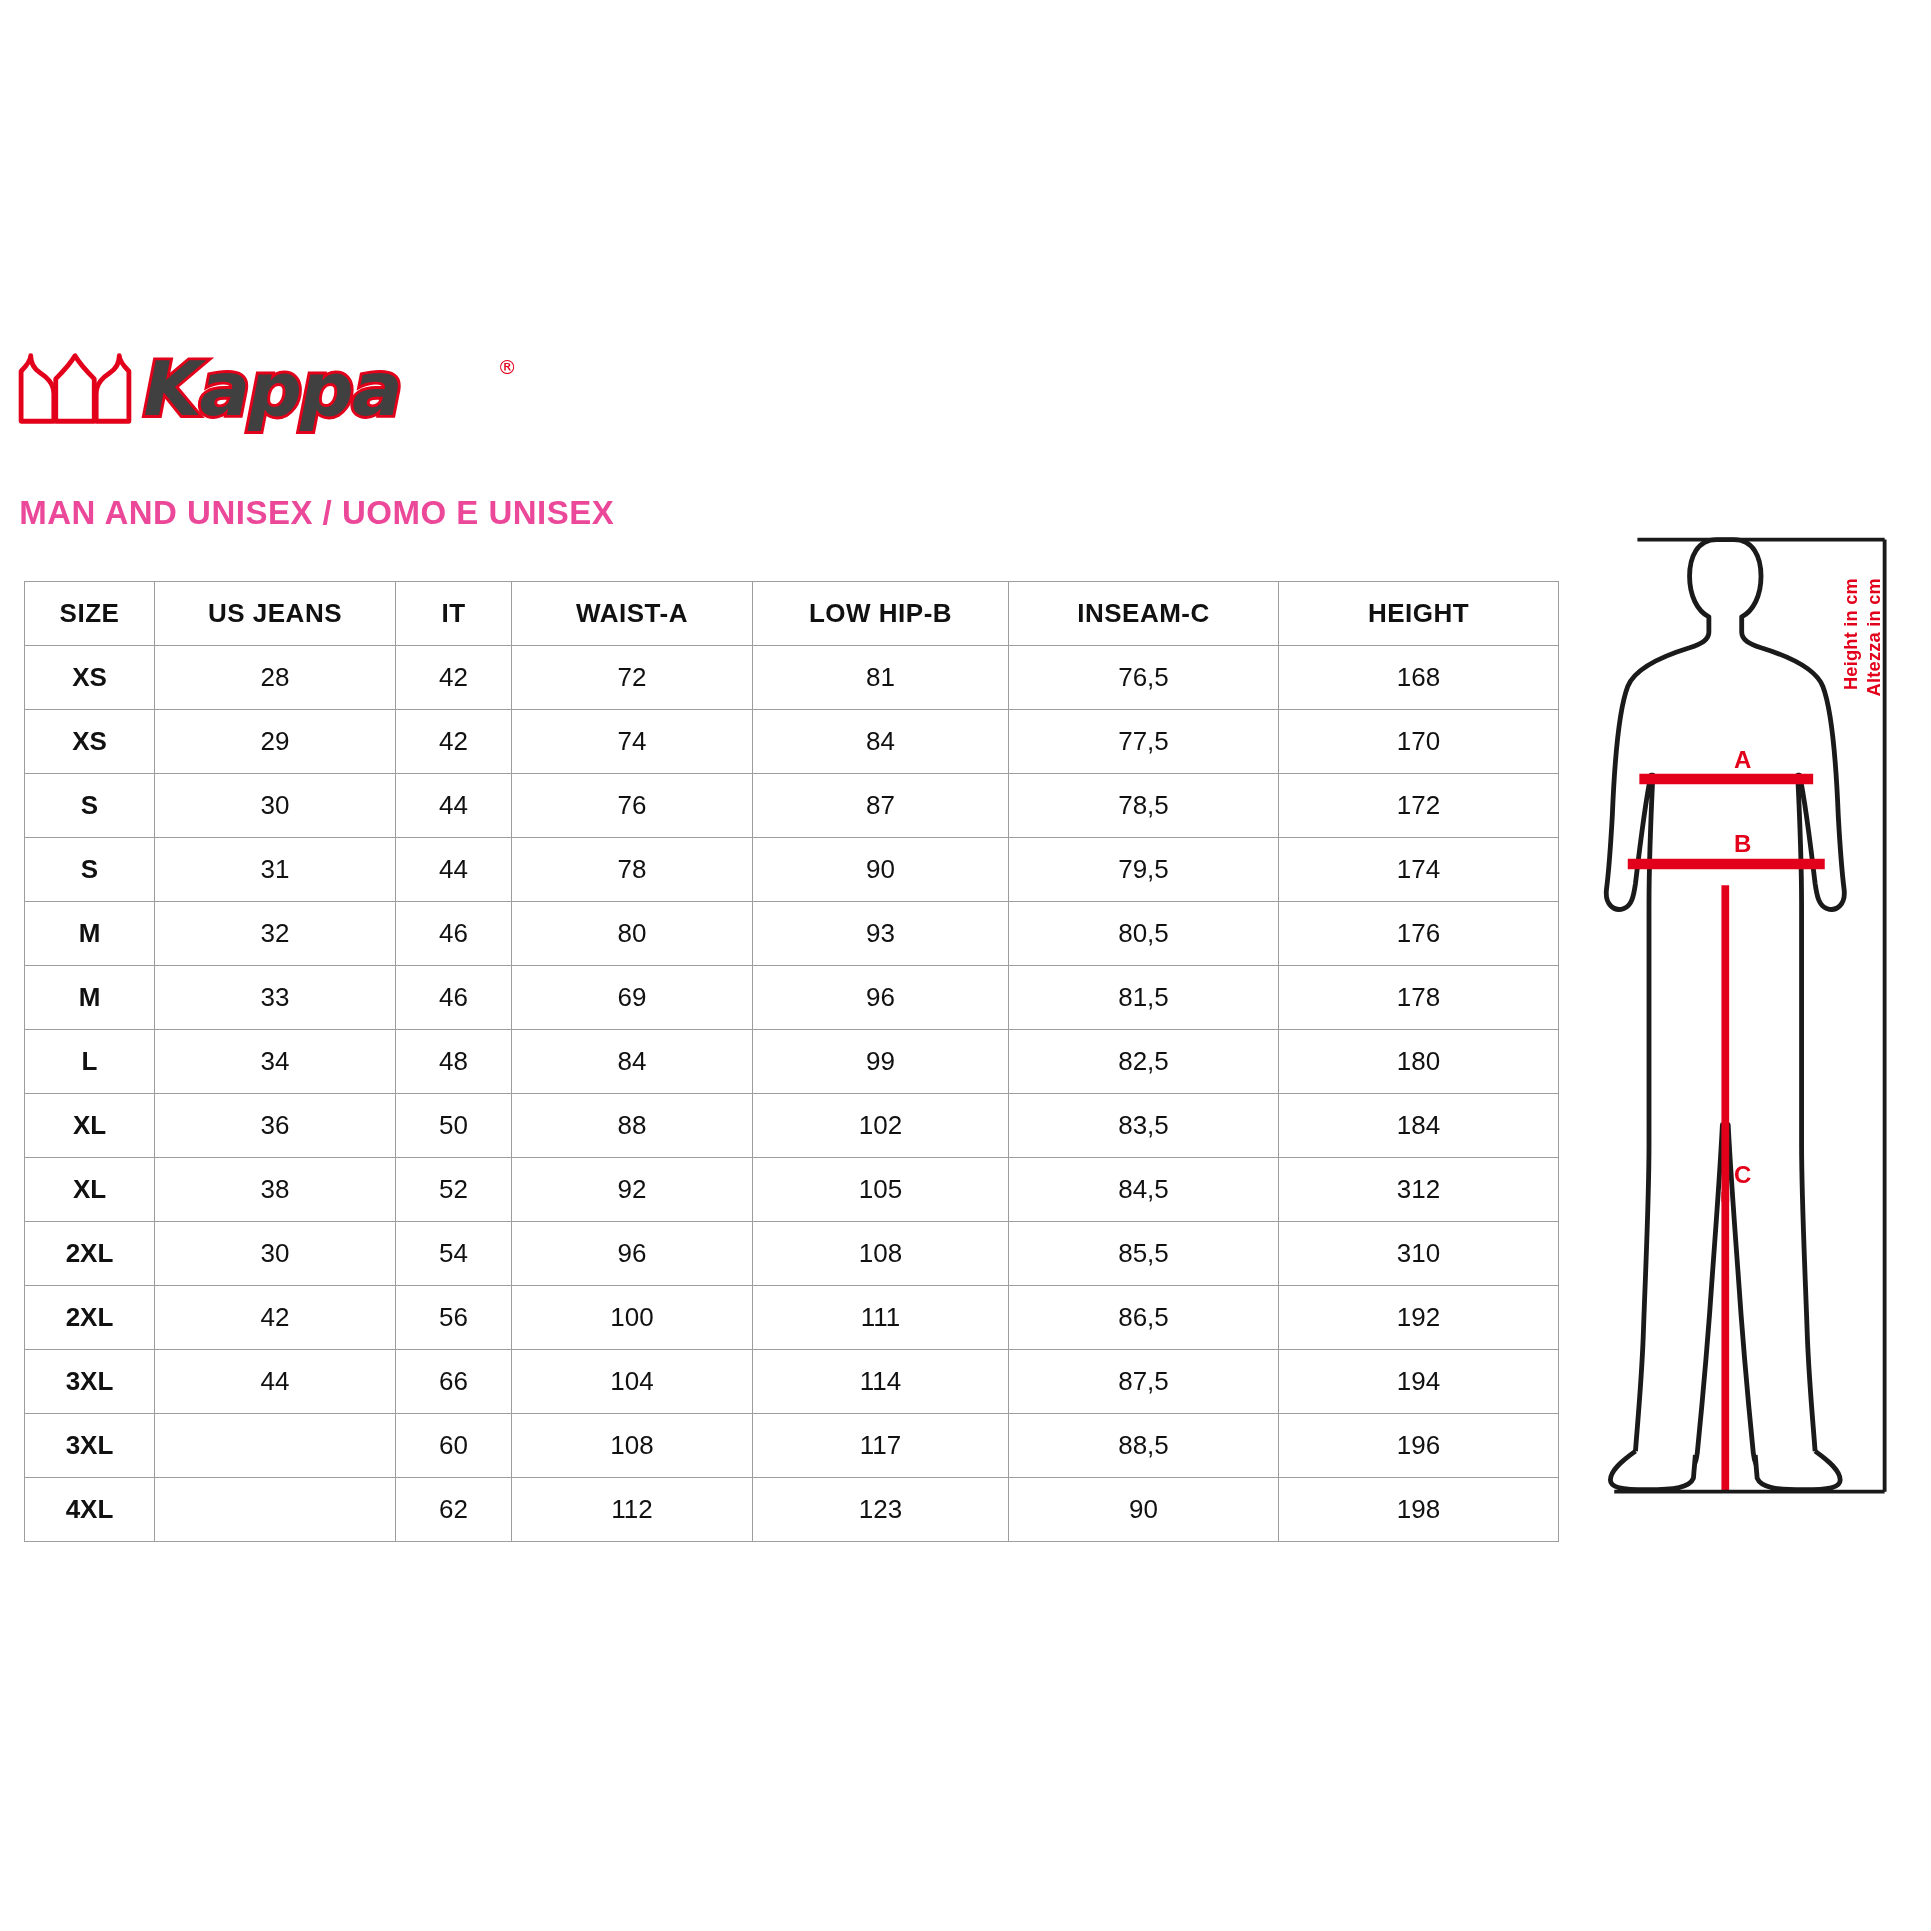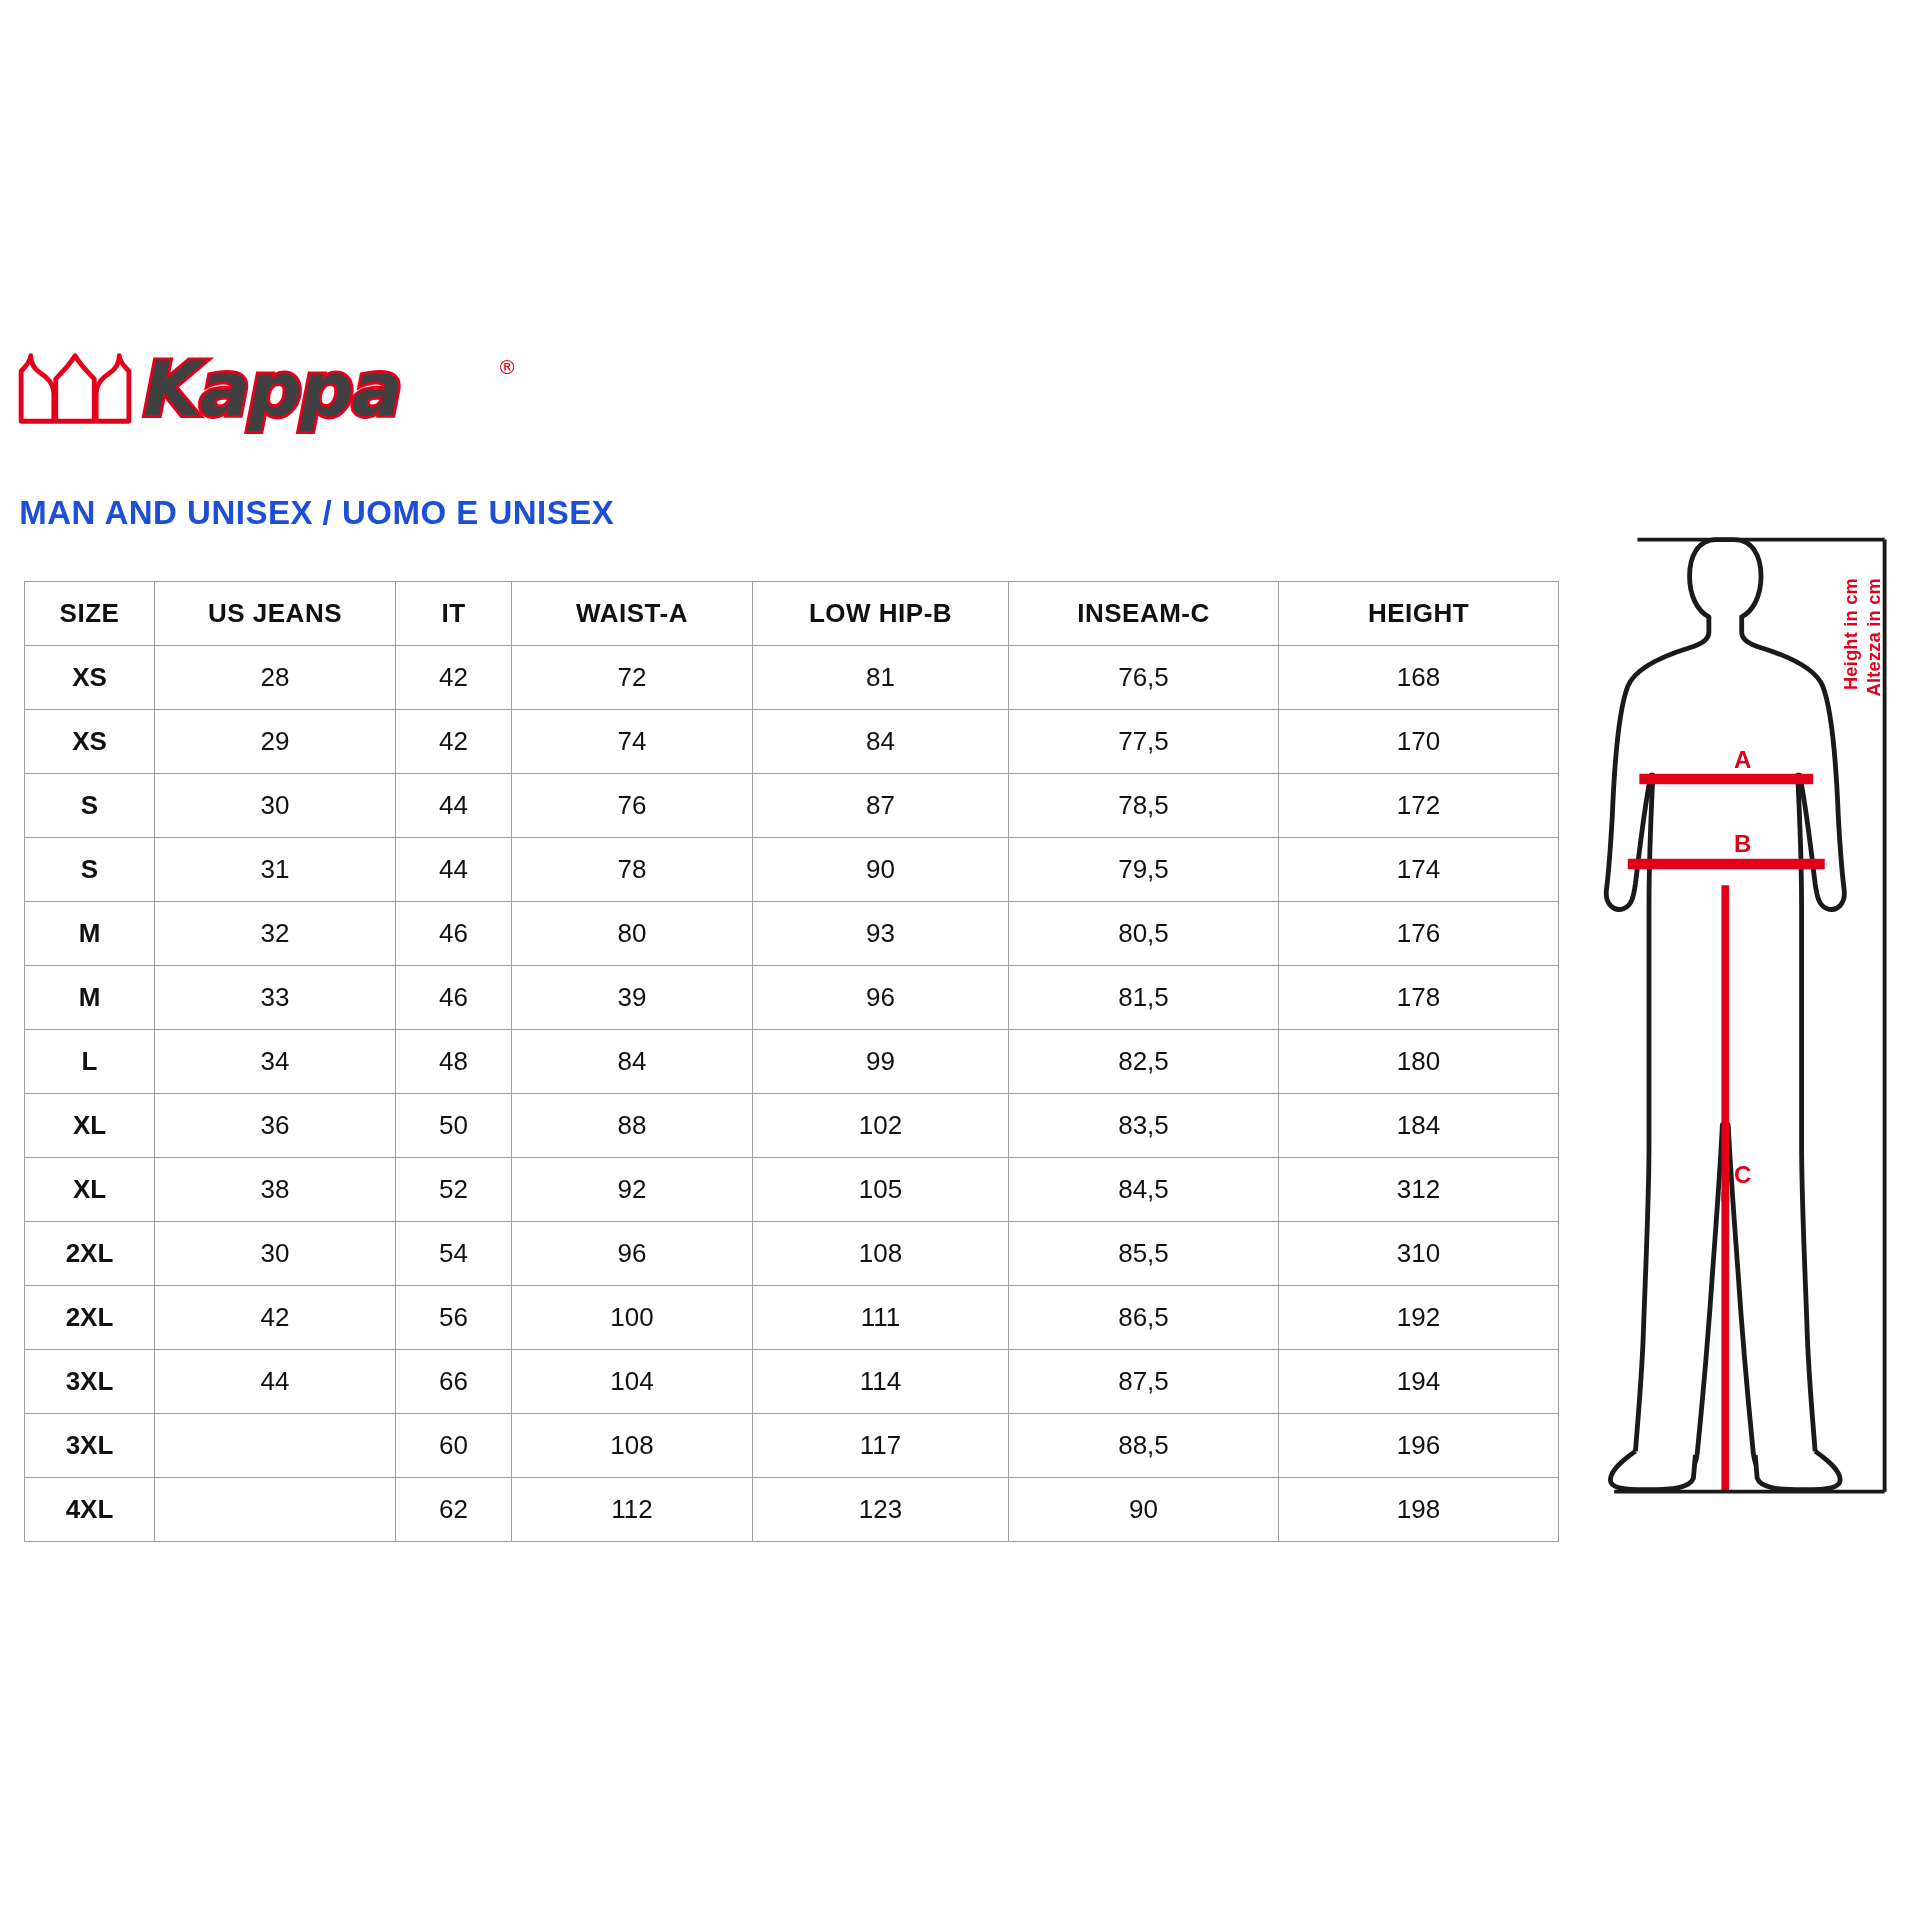--- a/index.html
+++ b/index.html
@@ -61,21 +61,21 @@
   }
 
   
   .doc-title {
     position: absolute;
     left: 19.3px;
     top: 494px;
     font-size: 33px;
     font-weight: bold;
     letter-spacing: 0.5px;
-    color: #1d4ed8;
+    color: #ec4899;
   }
 
   
   .size-table {
     position: absolute;
     left: 24px;
     top: 581px;
     width: 1535px;
     border-collapse: collapse;
     table-layout: fixed;
@@ -237,21 +237,21 @@
         <td>46</td>
         <td>80</td>
         <td>93</td>
         <td>80,5</td>
         <td>176</td>
       </tr>
       <tr>
         <td class="size-cell">M</td>
         <td>33</td>
         <td>46</td>
-        <td>39</td>
+        <td>69</td>
         <td>96</td>
         <td>81,5</td>
         <td>178</td>
       </tr>
       <tr>
         <td class="size-cell">L</td>
         <td>34</td>
         <td>48</td>
         <td>84</td>
         <td>99</td>

